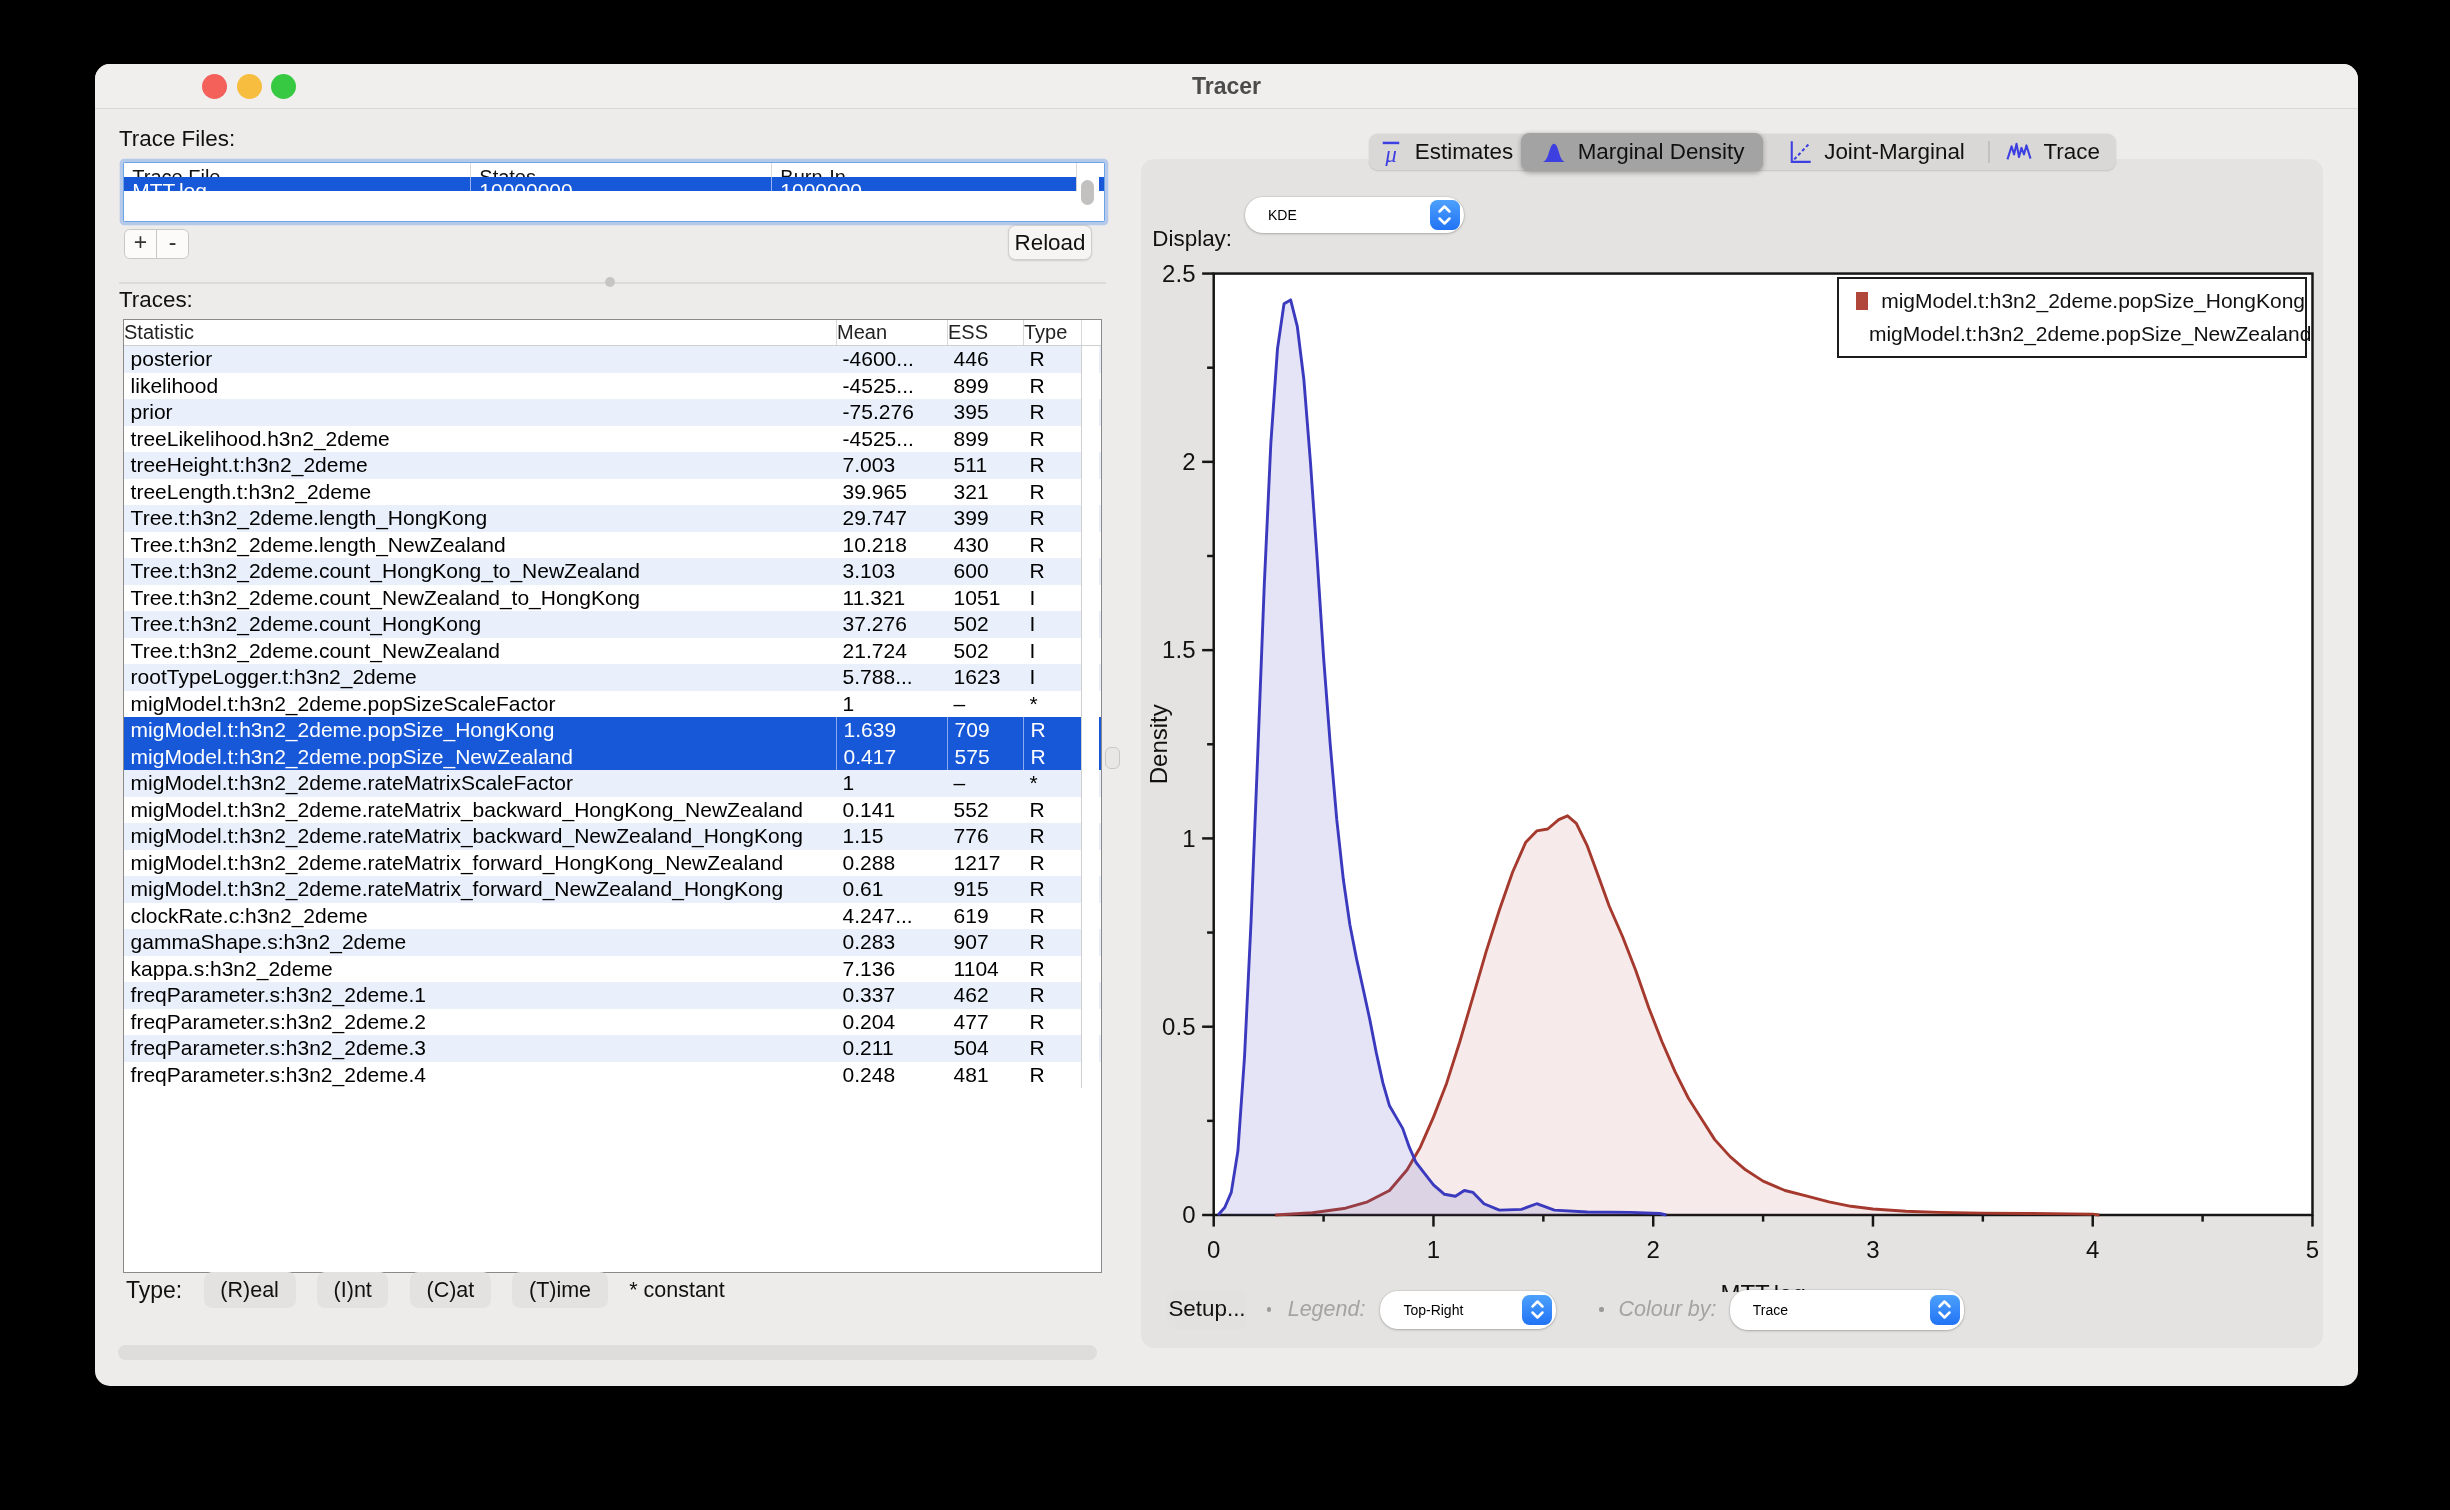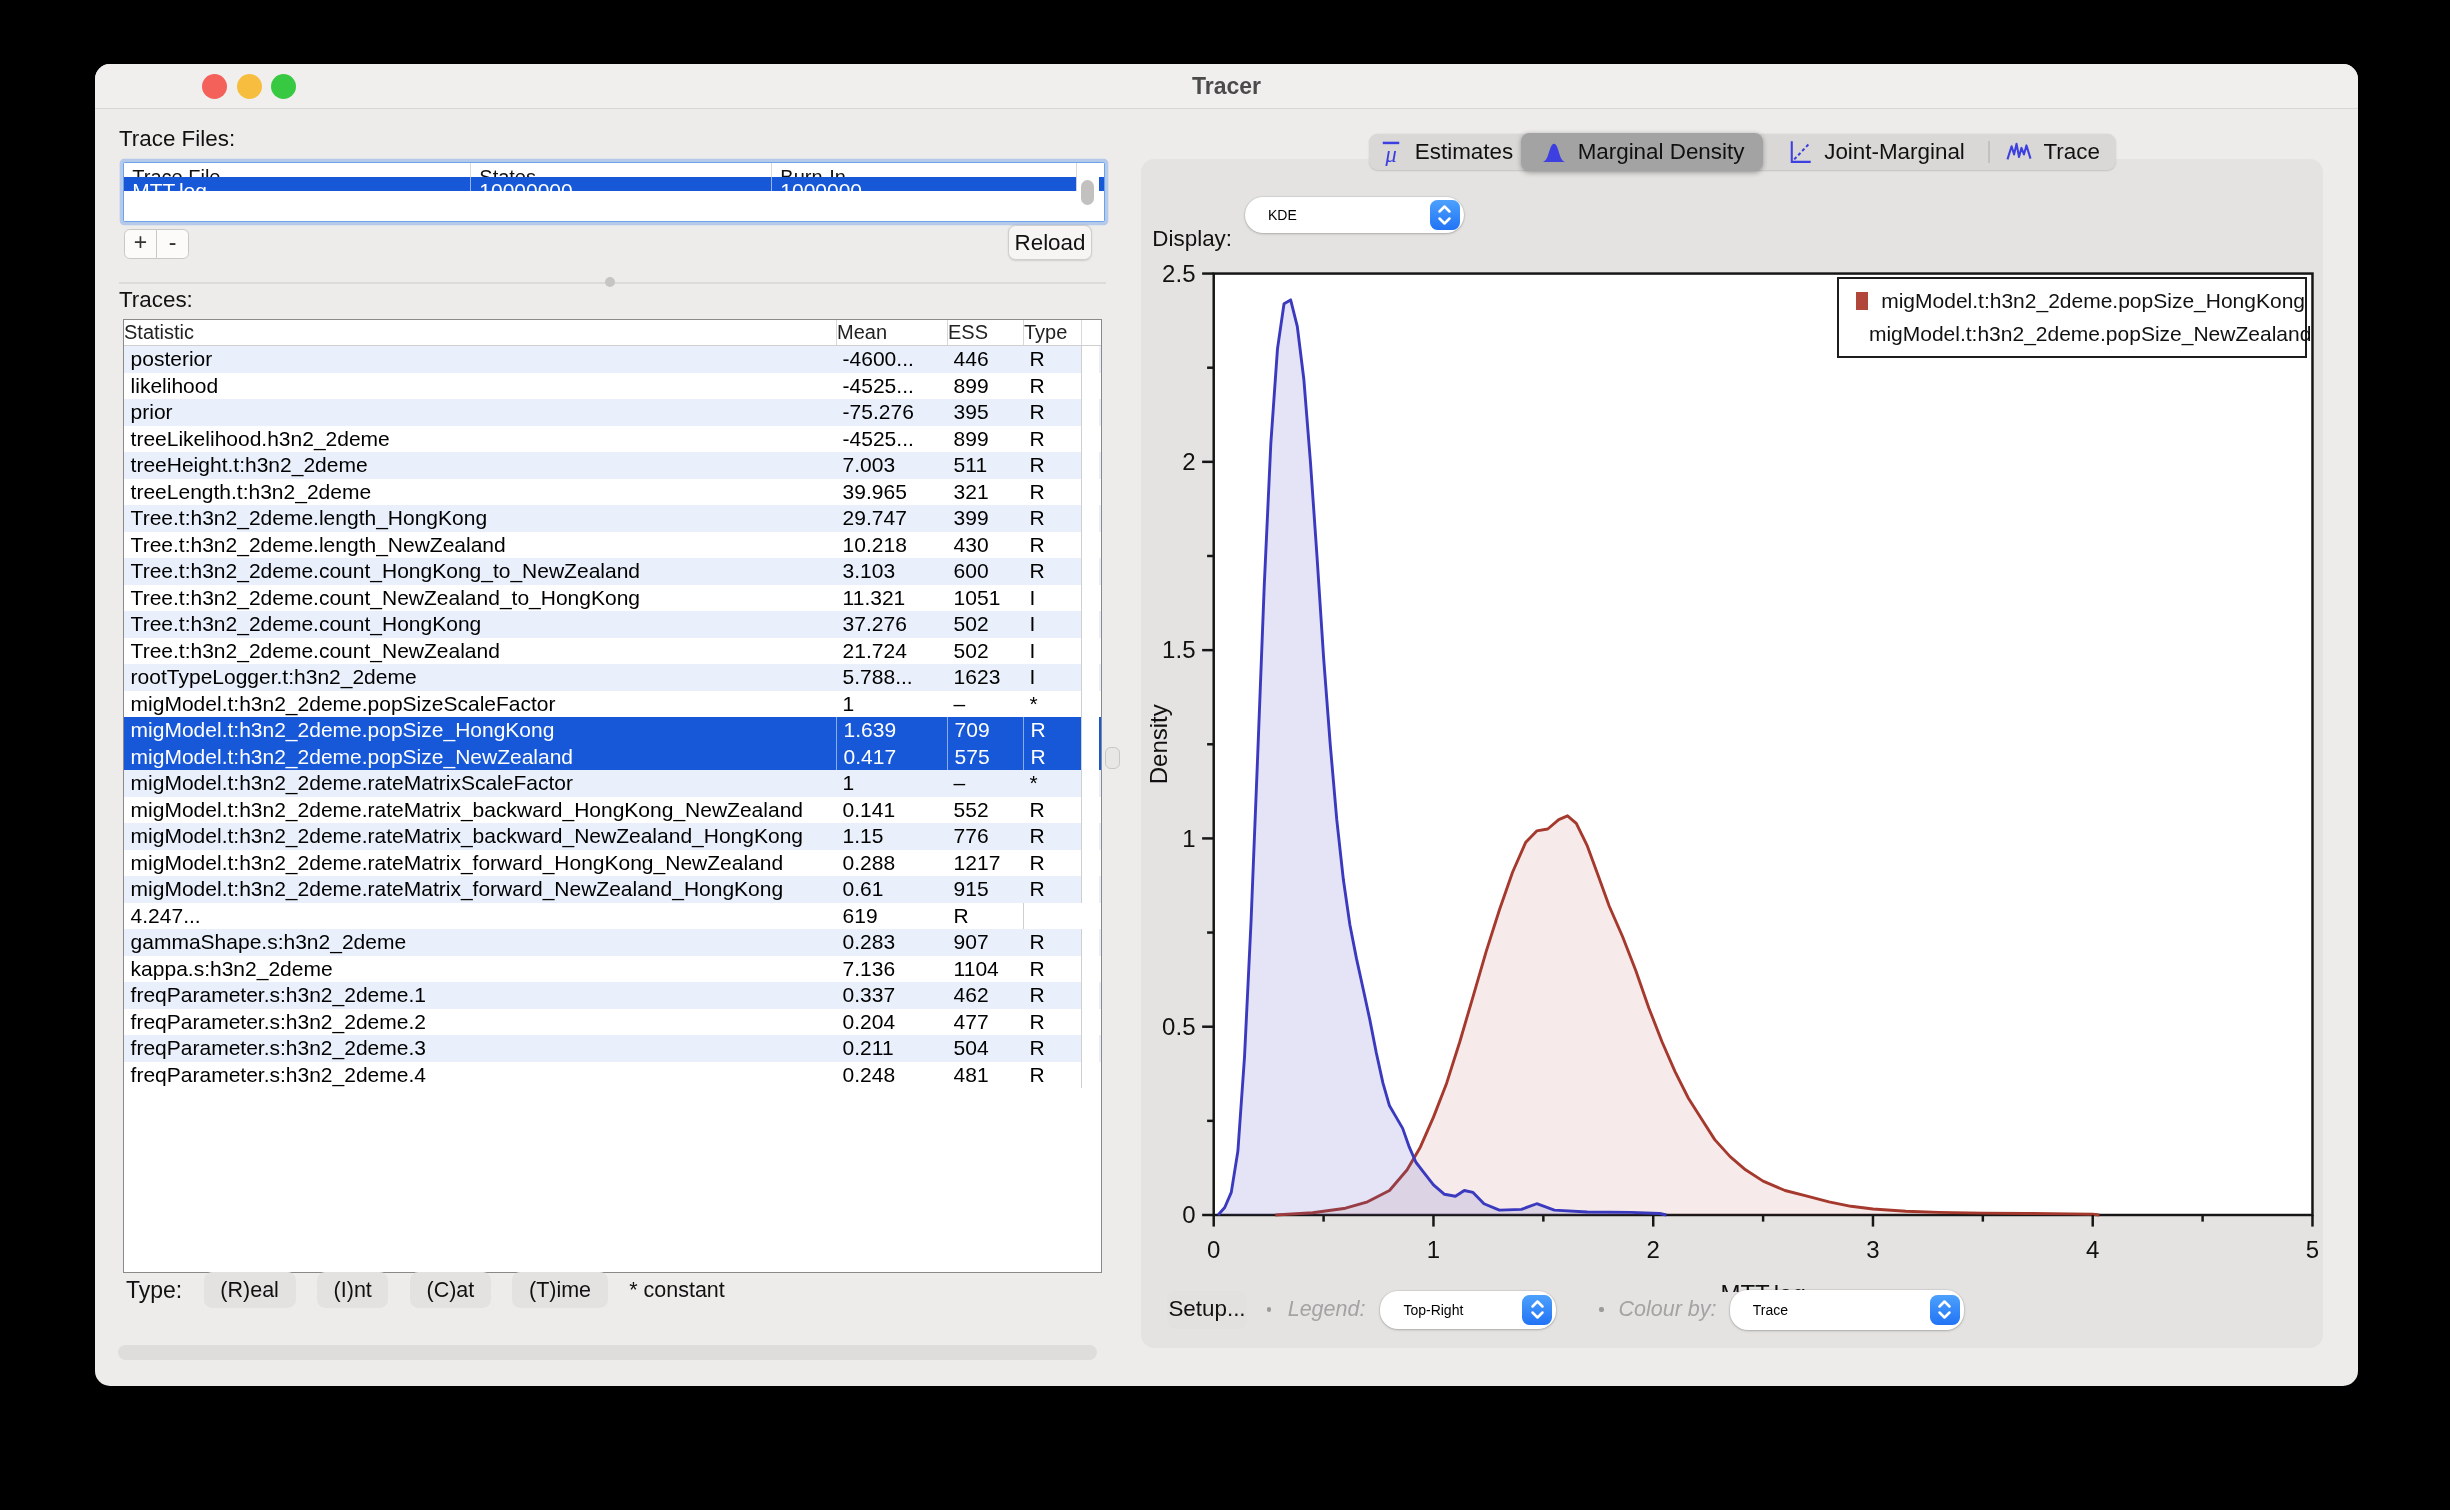--- a/index.html
+++ b/index.html
@@ -290,20 +290,21 @@
           <div class="lane"></div>
         </div>
         <div class="tr-grid trow alt">
           <div class="cell">migModel.t:h3n2_2deme.rateMatrix_forward_NewZealand_HongKong</div>
           <div class="cell sep">0.61</div>
           <div class="cell sep">915</div>
           <div class="cell sep">R</div>
           <div class="lane"></div>
         </div>
         <div class="tr-grid trow">
+          <div class="cell">clockRate.c:h3n2_2deme</div>
           <div class="cell sep">4.247...</div>
           <div class="cell sep">619</div>
           <div class="cell sep">R</div>
           <div class="lane"></div>
         </div>
         <div class="tr-grid trow alt">
           <div class="cell">gammaShape.s:h3n2_2deme</div>
           <div class="cell sep">0.283</div>
           <div class="cell sep">907</div>
           <div class="cell sep">R</div>

